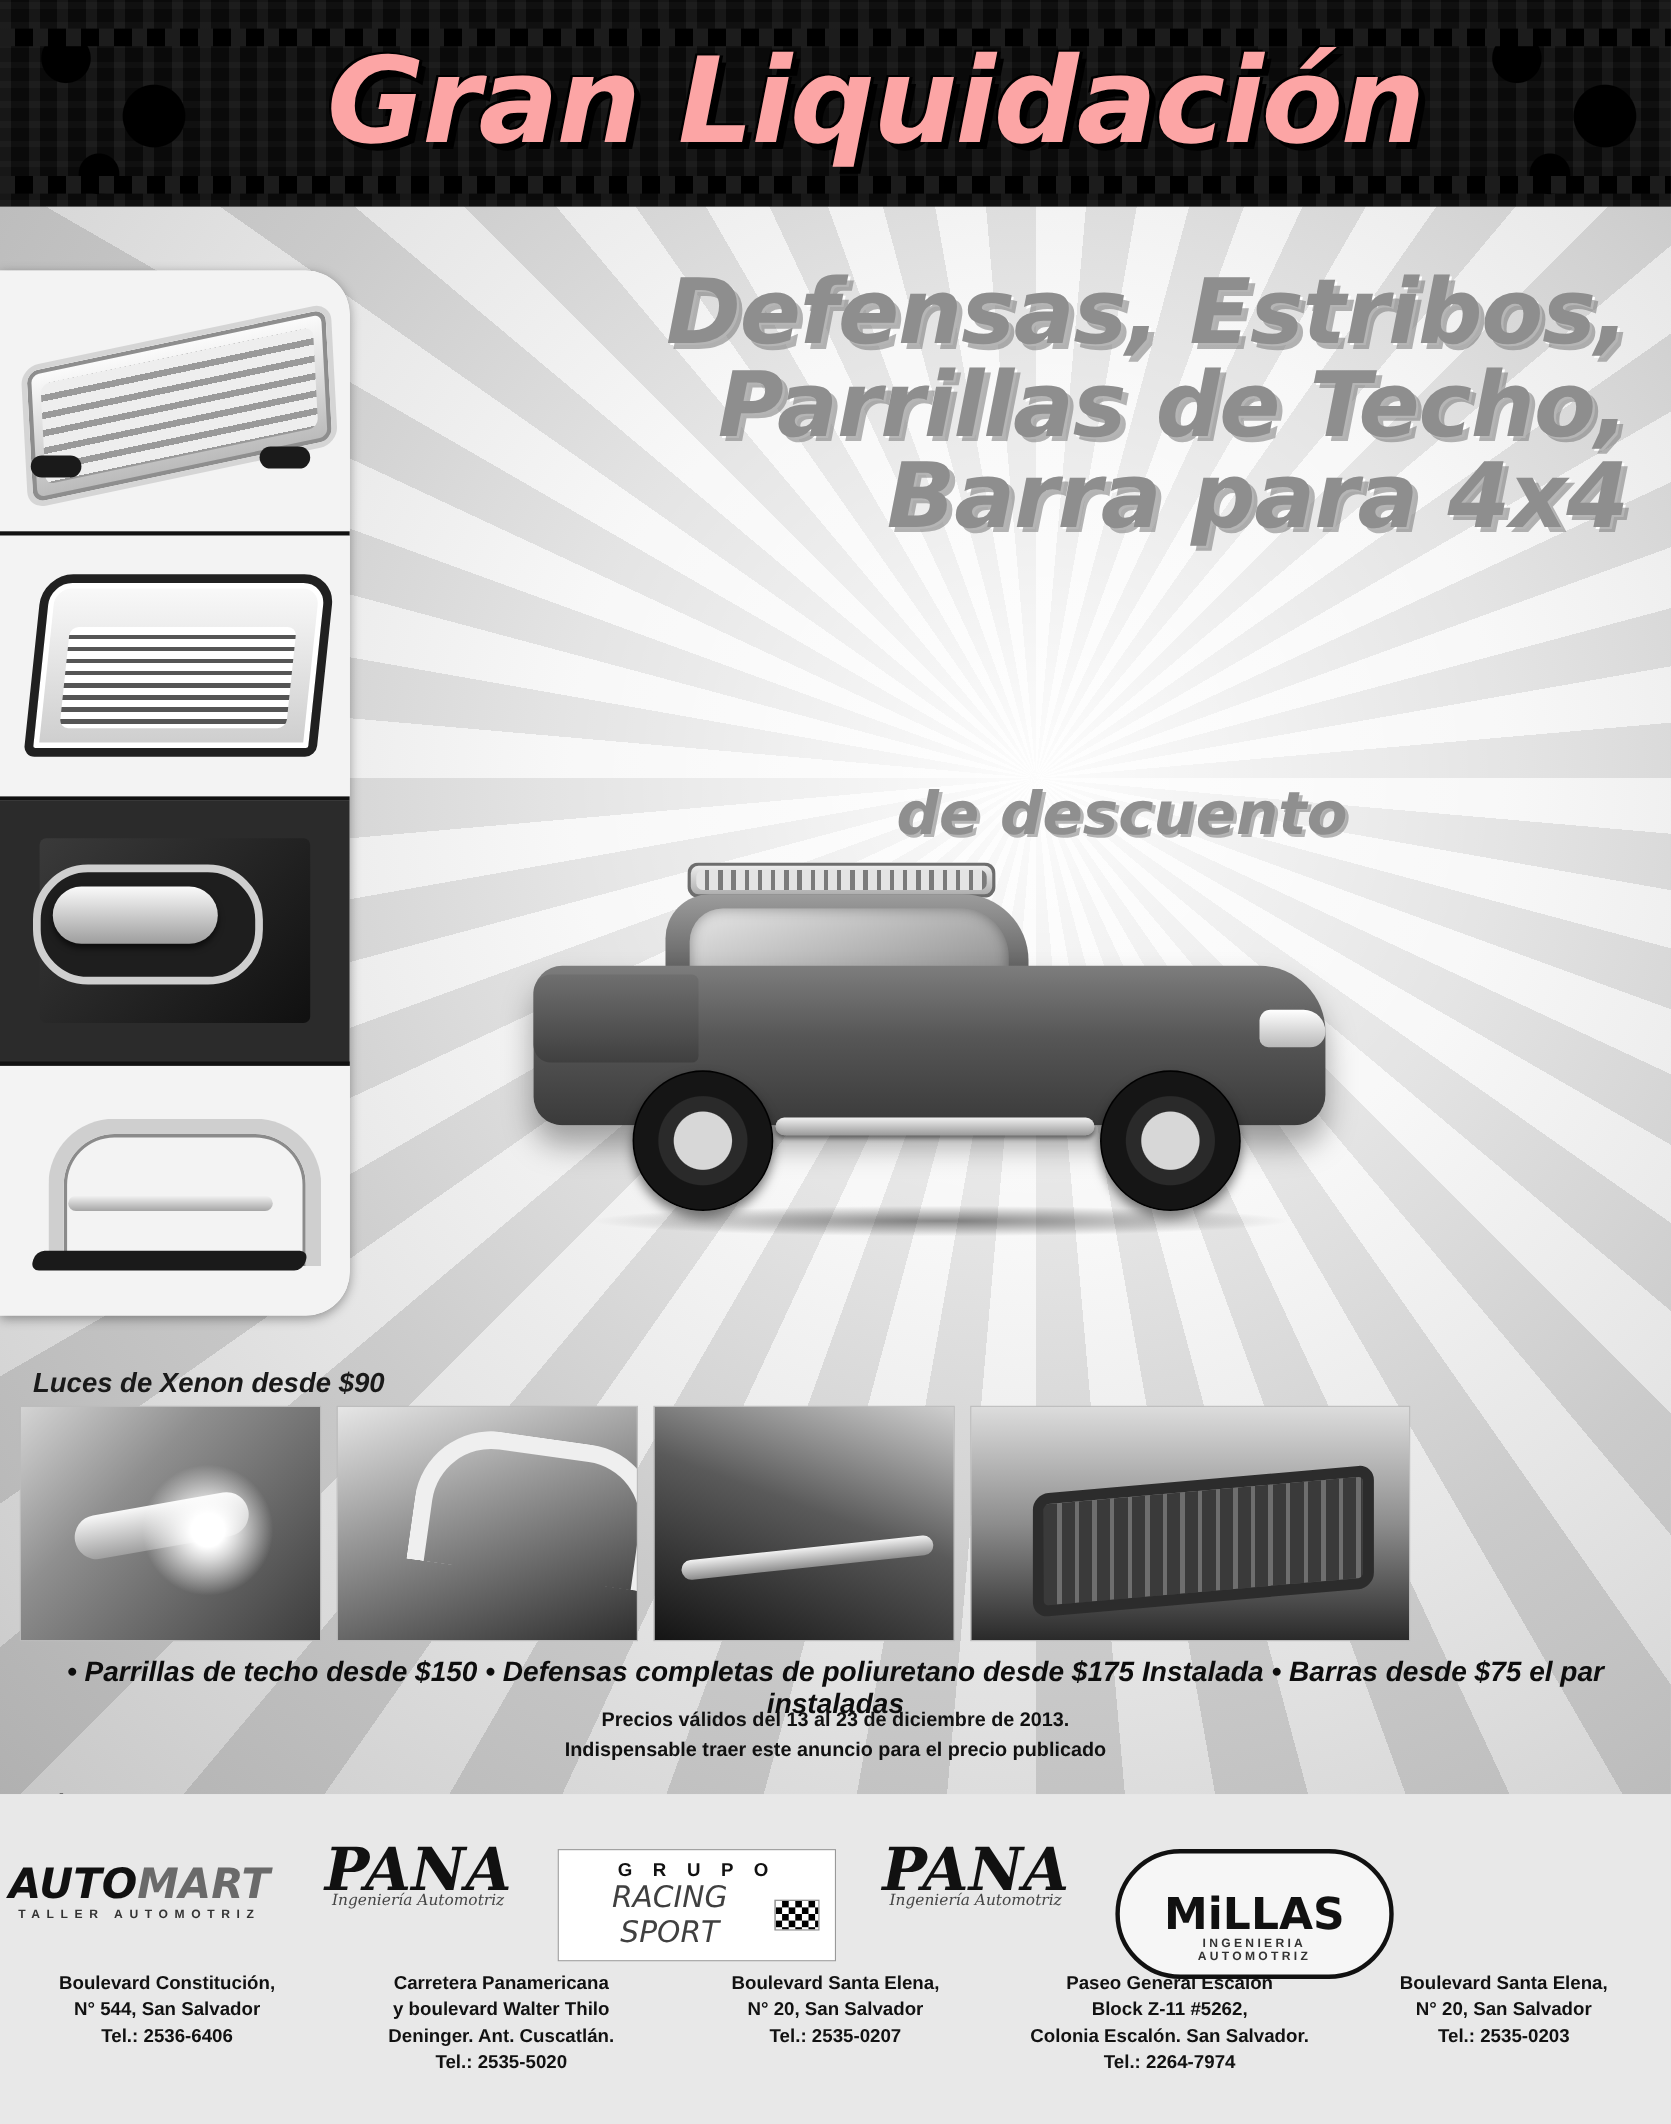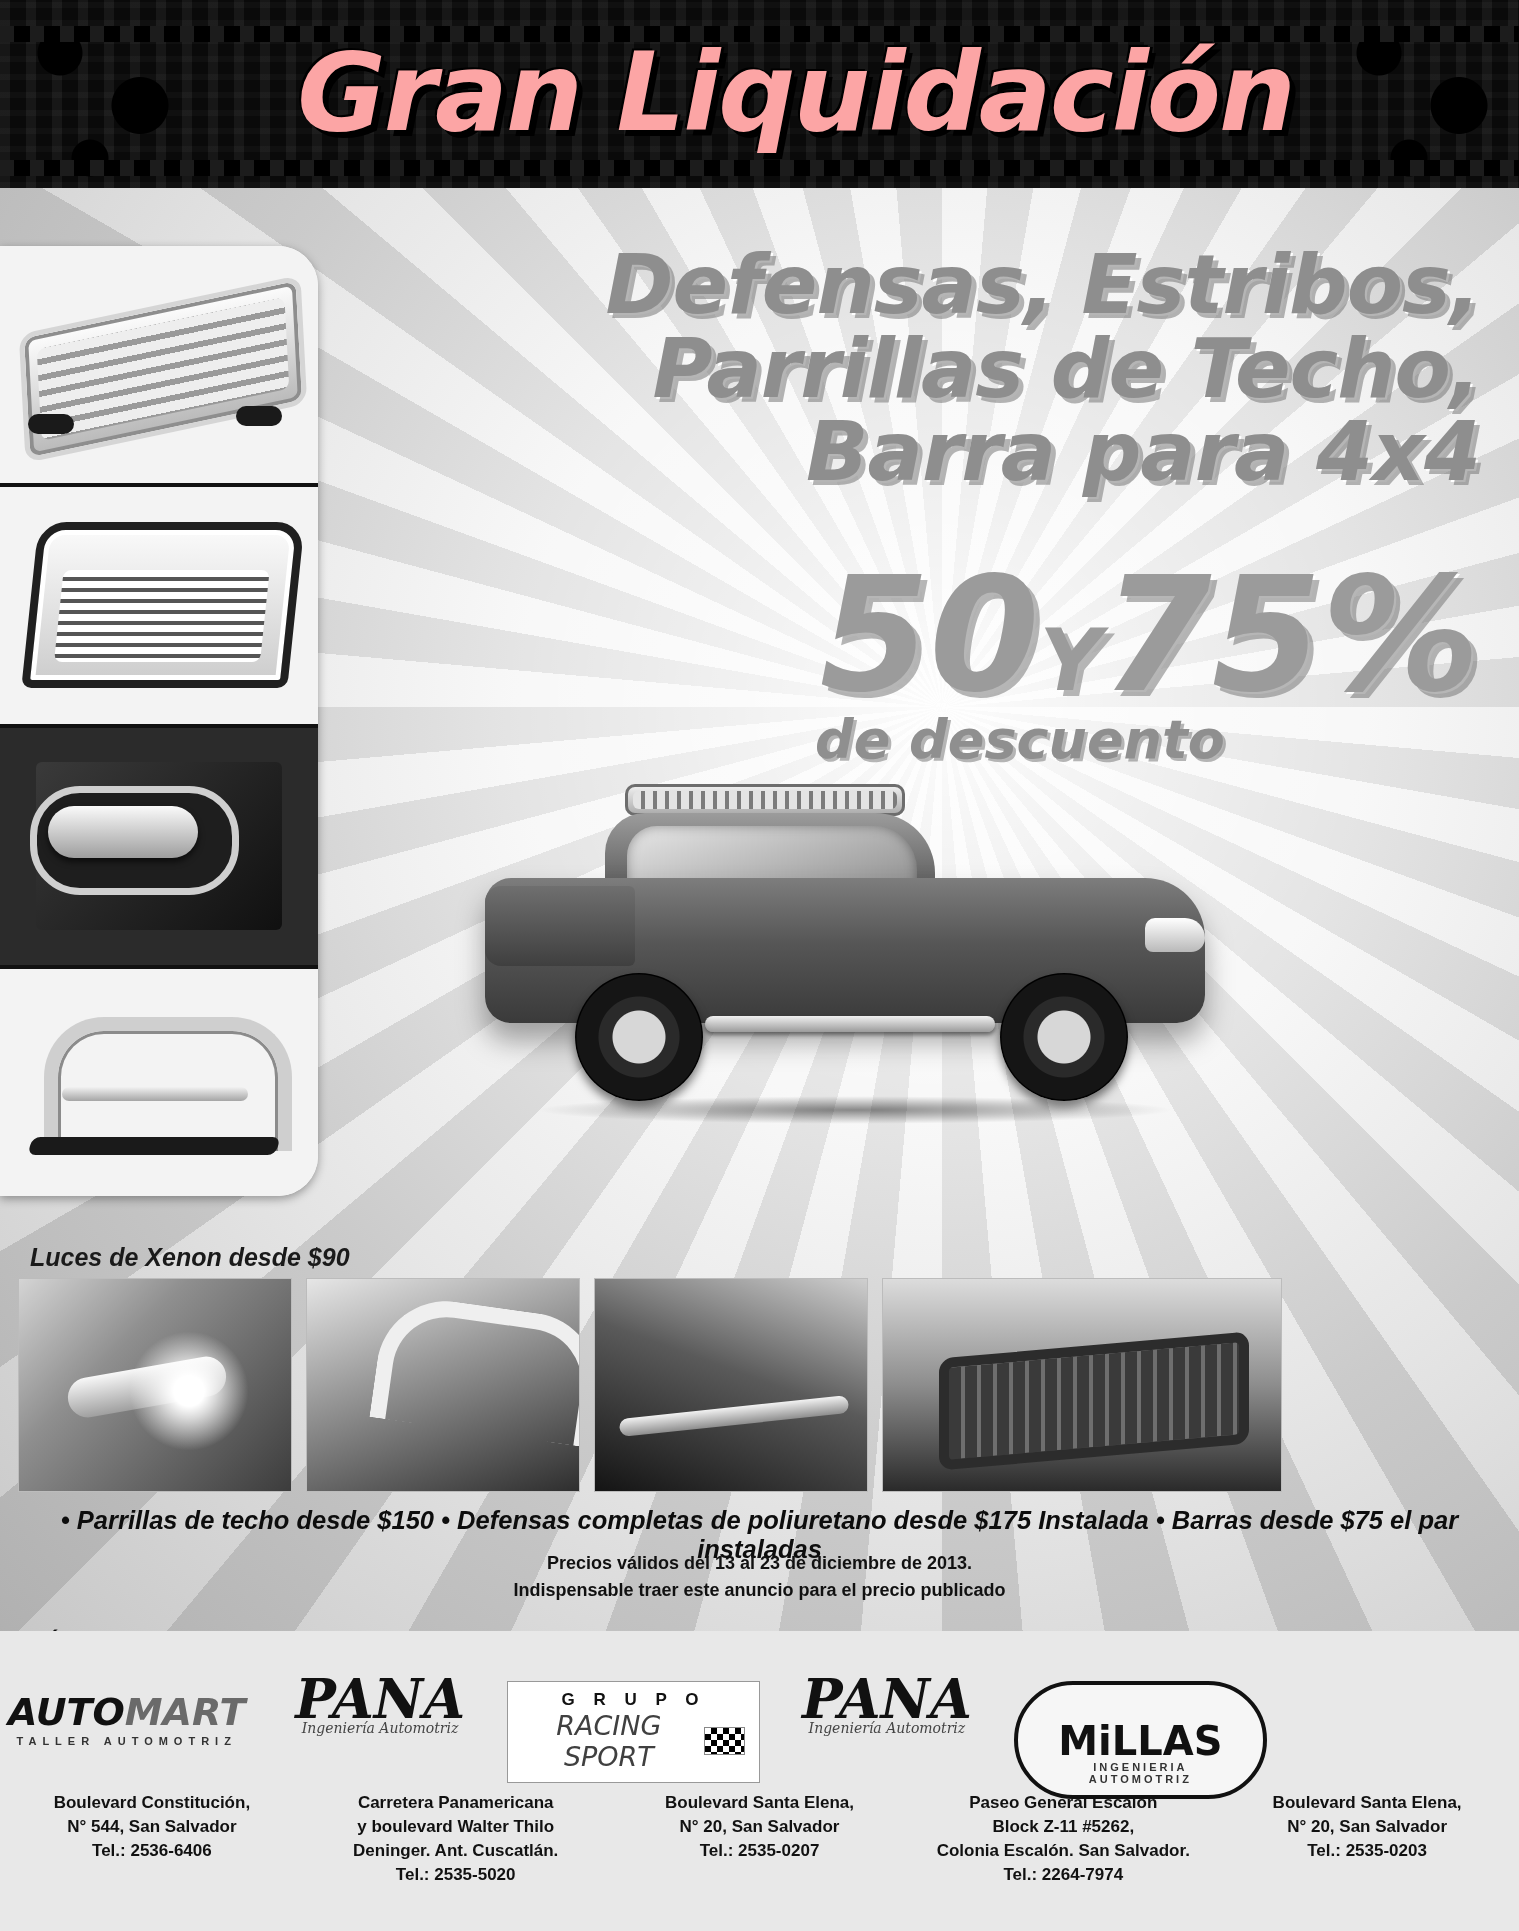--- a/index.html
+++ b/index.html
@@ -536,23 +536,20 @@
       </div>
 
     </div>
 
     <div class="headline">
       <div class="hl1">Defensas, Estribos,</div>
       <div class="hl2">Parrillas de Techo,</div>
       <div class="hl3">Barra para 4x4</div>
     </div>
 
-    <div class="bigpct">
-      <span>50</span><span class="small-y">Y</span><span>75%</span>
-    </div>
     <div class="descuento">de descuento</div>
 
     <div class="truck">
       <div class="truck-roofrack"></div>
       <div class="truck-cab"></div>
       <div class="truck-glass"></div>
       <div class="truck-body"></div>
       <div class="truck-bed"></div>
       <div class="headlamp"></div>
       <div class="sidestep"></div>

